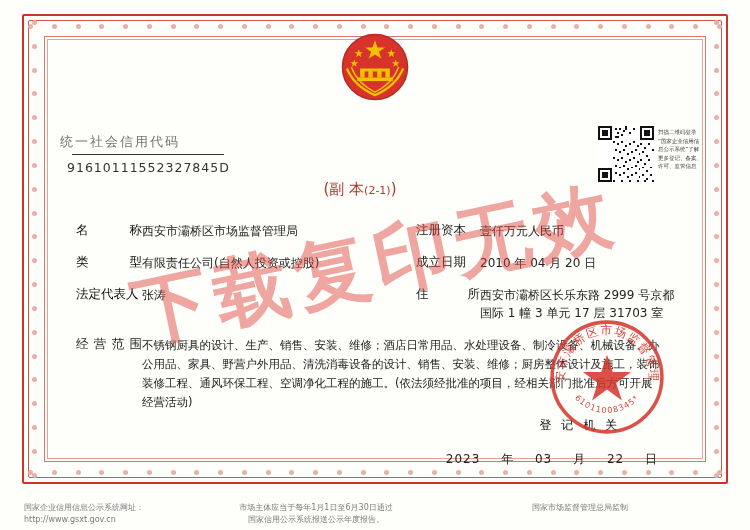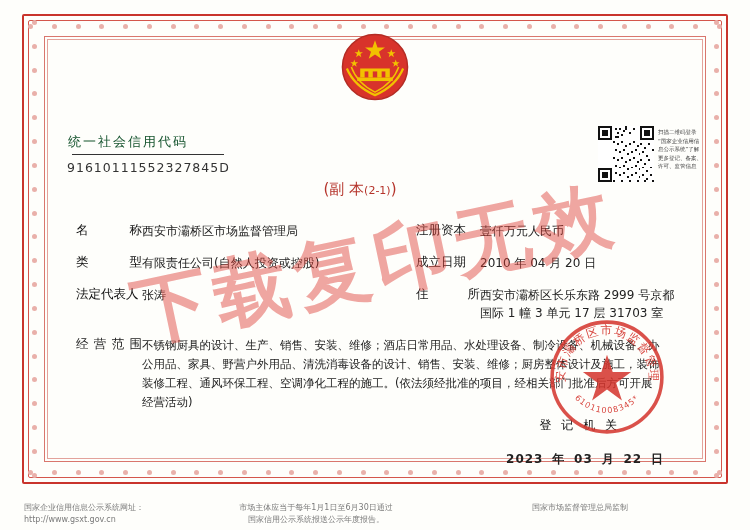--- a/index.html
+++ b/index.html
@@ -59,22 +59,22 @@
     font-family:"DejaVu Sans","Liberation Sans",sans-serif;
   }
   .subtitle{
     position:absolute;top:180px;left:0;width:720px;text-align:center;
     font-size:15px;color:#b5342b;
   }
   .subtitle .small{font-size:11px;}
 
   
   .code-label{
-    position:absolute;left:68px;top:133px;
-    font-size:13px;color:#14532d;letter-spacing:2px;
+    position:absolute;left:60px;top:133px;
+    font-size:13px;color:#737373;letter-spacing:2px;
   }
   .code-underline{
     position:absolute;left:72px;top:154px;width:152px;height:1px;background:#333;
   }
   .code-value{
     position:absolute;left:67px;top:160px;
     font-size:12.5px;color:#333;letter-spacing:1px;
   }
 
   
@@ -117,21 +117,21 @@
     position:absolute;right:130px;bottom:96px;
     font-size:12px;letter-spacing:3px;color:#111;
   }
   .seal{
     position:absolute;right:82px;bottom:92px;width:122px;height:122px;
   }
   .date-line{
     position:absolute;right:84px;bottom:62px;
     font-size:12px;color:#222;letter-spacing:1px;
   }
-  .date-line span{margin:0 2px;font-weight:bold;}
+  .date-line span{margin:0 8px;}
 
   
   .watermark{
     position:absolute;left:50%;top:50%;
     transform:translate(-50%,-50%) rotate(-12deg);
     font-size:76px;font-weight:bold;
     color:rgba(221,60,50,0.45);
     letter-spacing:6px;
     white-space:nowrap;
     pointer-events:none;

